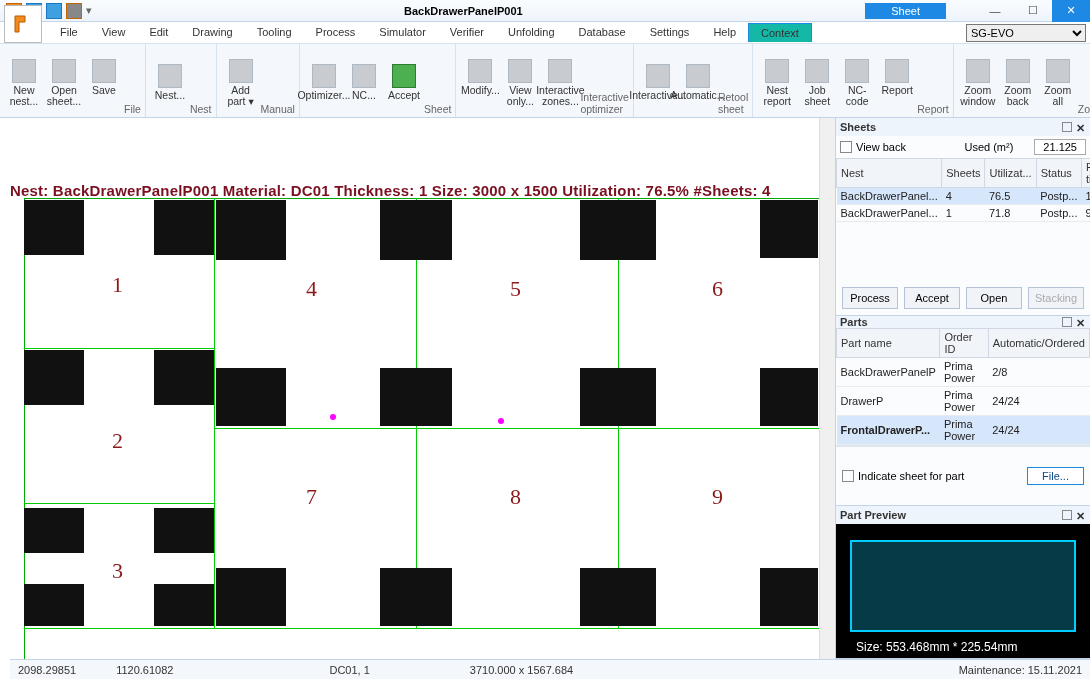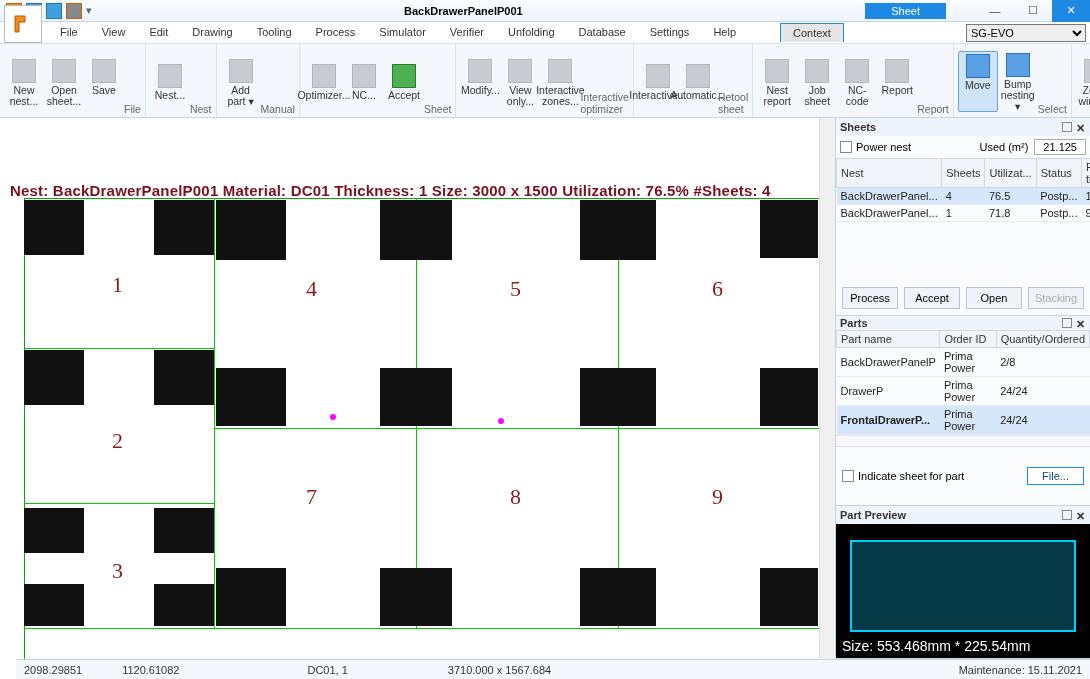--- a/index.html
+++ b/index.html
@@ -13,21 +13,21 @@
   .titlebar .ctx .ctx-label { background:#1e88e5; color:#fff; padding:2px 26px; }
   .titlebar .winbtns { display:flex; }
   .winbtn { width:38px; height:22px; display:flex; align-items:center; justify-content:center; color:#444; }
   .winbtn.close { background:#1e88e5; color:#fff; }
 
   .menubar { height:22px; display:flex; align-items:center; border-bottom:1px solid #d6e2f0; }
   .applogo { width:38px; height:38px; margin-top:-18px; margin-left:4px; background:#fff; border:1px solid #bbb; display:flex; align-items:center; justify-content:center; }
   .applogo svg { width:24px; height:24px; }
   .menu-items { display:flex; margin-left:6px; }
   .menu-items span { padding:3px 12px; color:#333; }
-  .menu-items span.ctx-tab { border:1px solid #1e88e5; border-bottom:none; background:#e5e5e5;margin-left:32px; }
+  .menu-items span.ctx-tab { border:1px solid #1e88e5; border-bottom:none; background:#14b8a6; }
   .rcombo { margin-left:auto; margin-right:4px; }
   .rcombo select { width:120px; height:18px; border:1px solid #777; font-size:11px; }
 
   .ribbon { height:74px; background:#f4f7fb; border-bottom:1px solid #c3d3e8; display:flex; }
   .rgroup { border-right:1px solid #d6e2f0; padding:2px 4px 0 4px; display:flex; flex-direction:row; align-items:center; }
   .rrow { display:flex; }
   .rbtn { width:40px; display:flex; flex-direction:column; align-items:center; padding:2px 2px 0 2px; text-align:center; line-height:11px; }
   .rbtn.sel { background:#cfe4f7; border:1px solid #6aa3dc; border-radius:2px; }
   .ricon { width:24px; height:24px; background:#dde3e8; border:1px solid #aeb9c4; margin-bottom:2px; }
   .ricon.accent { background:#4caf50; border-color:#2e7d32; }
@@ -47,40 +47,40 @@
 
   .sidepanels { position:absolute; top:118px; right:0; bottom:20px; width:255px; display:flex; flex-direction:column; background:#fbfcfe; border-left:1px solid #c3d3e8; }
   .panel { border-bottom:1px solid #c3d3e8; display:flex; flex-direction:column; }
   .panel-header { background:#eef4fc; height:18px; display:flex; align-items:center; padding:0 4px; font-weight:600; color:#333; }
   .panel-header .spacer { margin-left:auto; display:flex; gap:4px; }
   .pin { width:10px; height:10px; border:1px solid #888; }
   .closep { width:10px; height:10px; }
 
   .sheets-top { display:flex; align-items:center; padding:3px 4px; }
   .sheets-top .cb { width:12px; height:12px; border:1px solid #888; margin-right:4px; }
-  .used { margin-left:auto; margin-right:6px; }
+  .used { margin-left:auto; margin-right:21px; }
   .usedval { border:1px solid #aaa; padding:1px 8px; background:#fff; }
 
   table.grid { width:100%; border-collapse:collapse; }
   table.grid th { background:#f1f4f9; border:1px solid #d0d8e4; padding:2px 4px; font-weight:400; text-align:left; color:#333; }
   table.grid td { border-bottom:1px solid #e7ecf3; padding:2px 4px; color:#222; }
   tr.sel td { background:#d6e6fb; }
 
   .btnrow { display:flex; gap:6px; padding:6px; }
   .btnrow button { flex:1; height:22px; border:1px solid #b6c3d6; background:#f0f3f8; }
   .btnrow button:disabled { color:#aaa;text-align:center; }
 
   .parts-bottom { display:flex; align-items:center; padding:20px 6px; border-top:1px solid #e1e6ee;}
   .orderbtn { margin-left:auto; border:1px solid #1e88e5; color:#0a4a8a; background:#fff; padding:2px 14px; }
 
   .preview { flex:1; background:#000; position:relative; }
   .preview .shape { position:absolute; left:14px; right:14px; top:16px; bottom:26px; border:2px solid #0cf; background:#063a46; }
-  .preview .sizelbl { position:absolute; left:6px; bottom:4px; color:#fff; font-size:14px; }
-
-  .statusbar { position:absolute; bottom:0; left:16px; right:0; height:20px; background:#f4f7fb; border-top:1px solid #c3d3e8; display:flex; align-items:center; padding:0 8px; color:#333; }
+  .preview .sizelbl { position:absolute; left:20px; bottom:4px; color:#fff; font-size:12px; }
+
+  .statusbar { position:absolute; bottom:0; left:10px; right:0; height:20px; background:#f4f7fb; border-top:1px solid #c3d3e8; display:flex; align-items:center; padding:0 8px; color:#333; }
   .statusbar .seg { margin-right:40px; }
   .statusbar .maint { margin-left:auto; }
   .scrolltrack { position:absolute; right:0; top:0; bottom:0; width:16px; background:#f0f0f0; border-left:1px solid #ddd; }
 </style>
 </head>
 <body>
 
 <div class="titlebar">
   <div class="qat">
     <span class="qat-icon"></span>
@@ -225,33 +225,20 @@
         </div>
         <div class="rbtn">
           <div class="ricon gray"></div>
           <div class="rlbl">Report</div>
         </div>
       </div>
       <div class="glabel">Report</div>
     </div>
     <div class="rgroup">
       <div class="rrow">
-        <div class="rbtn sel">
-          <div class="ricon blue"></div>
-          <div class="rlbl">Move</div>
-        </div>
-        <div class="rbtn">
-          <div class="ricon blue"></div>
-          <div class="rlbl">Bump nesting ▾</div>
-        </div>
-      </div>
-      <div class="glabel">Select</div>
-    </div>
-    <div class="rgroup">
-      <div class="rrow">
         <div class="rbtn">
           <div class="ricon gray"></div>
           <div class="rlbl">Zoom window</div>
         </div>
         <div class="rbtn">
           <div class="ricon gray"></div>
           <div class="rlbl">Zoom back</div>
         </div>
         <div class="rbtn">
           <div class="ricon gray"></div>
@@ -321,21 +308,21 @@
   <div class="panel" style="height:198px;">
     <div class="panel-header">
       <span>Sheets</span>
       <span class="spacer">
           <span class="pin"></span>
           <span class="closep">✕</span>
         </span>
     </div>
     <div class="sheets-top">
       <span class="cb"></span>
-      <span>Power nest</span>
+      <span>View back</span>
       <span class="used">Used (m²)</span>
       <span class="usedval">21.125</span>
     </div>
     <table class="grid">
       <thead>
           <tr id="sheets-head">
             <th>Nest</th>
             <th>Sheets</th>
             <th>Utilizat...</th>
             <th>Status</th>
@@ -374,21 +361,21 @@
       <span class="spacer">
           <span class="pin"></span>
           <span class="closep">✕</span>
         </span>
     </div>
     <table class="grid">
       <thead>
           <tr id="parts-head">
             <th>Part name</th>
             <th>Order ID</th>
-            <th>Quantity/Ordered</th>
+            <th>Automatic/Ordered</th>
           </tr>
         </thead>
       <tbody id="parts-body">
           <tr>
             <td>BackDrawerPanelP</td>
             <td>Prima Power</td>
             <td>2/8</td>
           </tr>
           <tr>
             <td>DrawerP</td>
@@ -422,16 +409,16 @@
     <div class="preview">
       <div class="shape"></div>
       <div class="sizelbl">Size: 553.468mm * 225.54mm</div>
     </div>
   </div>
 </div>
 
 <div class="statusbar">
   <span class="seg">2098.29851</span>
   <span class="seg">1120.61082</span>
-  <span class="seg" style="margin-left:88px">DC01, 1</span>
+  <span class="seg" style="margin-left:116px">DC01, 1</span>
   <span class="seg" style="margin-left:60px">3710.000 x 1567.684</span>
   <span class="maint">Maintenance: 15.11.2021</span>
 </div>
 
 </body></html>

